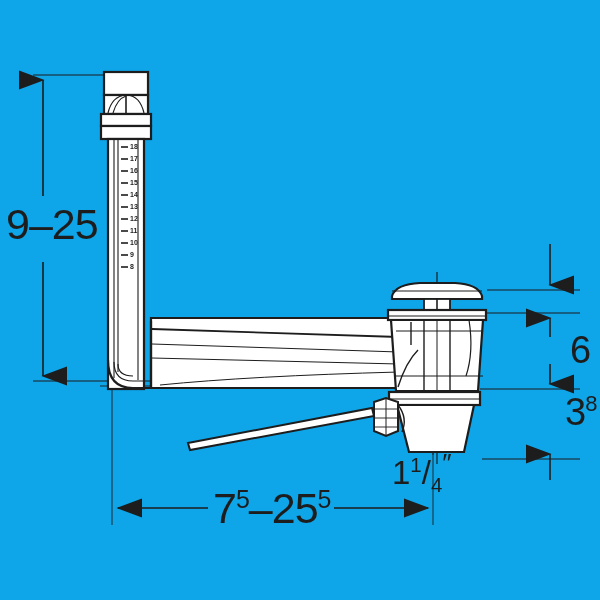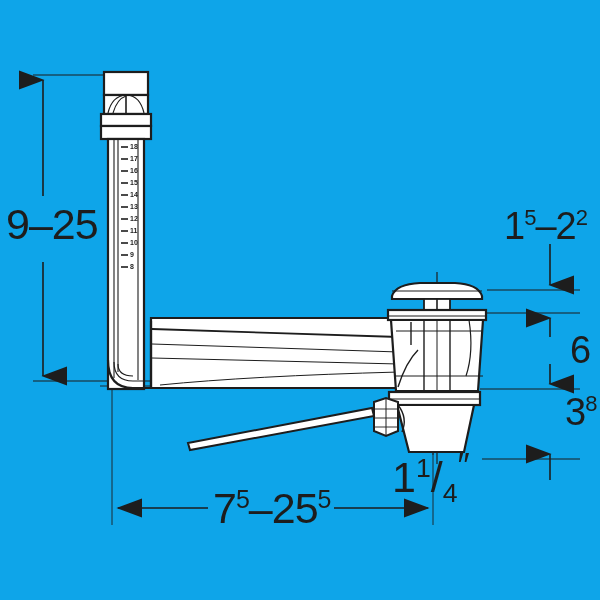--- a/index.html
+++ b/index.html
@@ -16,21 +16,21 @@
     position:absolute;
     font-family:"Liberation Sans", sans-serif;
     color:#1d1d1d;
     white-space:nowrap;
     line-height:1;
     font-weight:400;
   }
   .dimtext sup{font-size:.58em;vertical-align:super;line-height:0;}
   .sz-big{font-size:43px;letter-spacing:-1px;}
   .sz-mid{font-size:38px;letter-spacing:-1px;}
-  .sz-frac{font-size:43px;}
+  .sz-frac{font-size:33px;}
   .frac{display:inline-block;position:relative;top:0;}
   .frac .num{font-size:.62em;vertical-align:super;line-height:0;}
   .frac .den{font-size:.62em;vertical-align:sub;line-height:0;}
   .frac .sl{font-size:1em;}
   .inchmark{font-size:.80em;vertical-align:super;line-height:0;letter-spacing:0;}
 </style>
 </head>
 <body>
 
 <div id="stage">
@@ -192,23 +192,20 @@
       <path d="M398 405 Q408 418 402 432" fill="none" stroke="#1d1d1d" stroke-width="1.4"></path>
     </g>
 
     <g>
       <path d="M188 443 L372 408 L374 416 L190 450 Z" fill="#ffffff" stroke="#1d1d1d" stroke-width="2.0"></path>
     </g>
   </svg>
 
   <div class="dimtext sz-big" style="left:6px;top:203px;">9–25</div>
 
-  <div class="dimtext sz-mid" style="left:504px;top:207px;">
-    <span>1</span><sup>5</sup><span>–</span><span>2</span><sup>2</sup>
-  </div>
 
   <div class="dimtext sz-mid" style="left:570px;top:331px;">6</div>
 
   <div class="dimtext sz-mid" style="left:565px;top:393px;">
     <span>3</span><sup>8</sup>
   </div>
 
   <div class="dimtext sz-big" style="left:213px;top:487px;">
     <span>7</span><sup>5</sup><span>–</span><span>25</span><sup>5</sup>
   </div>

